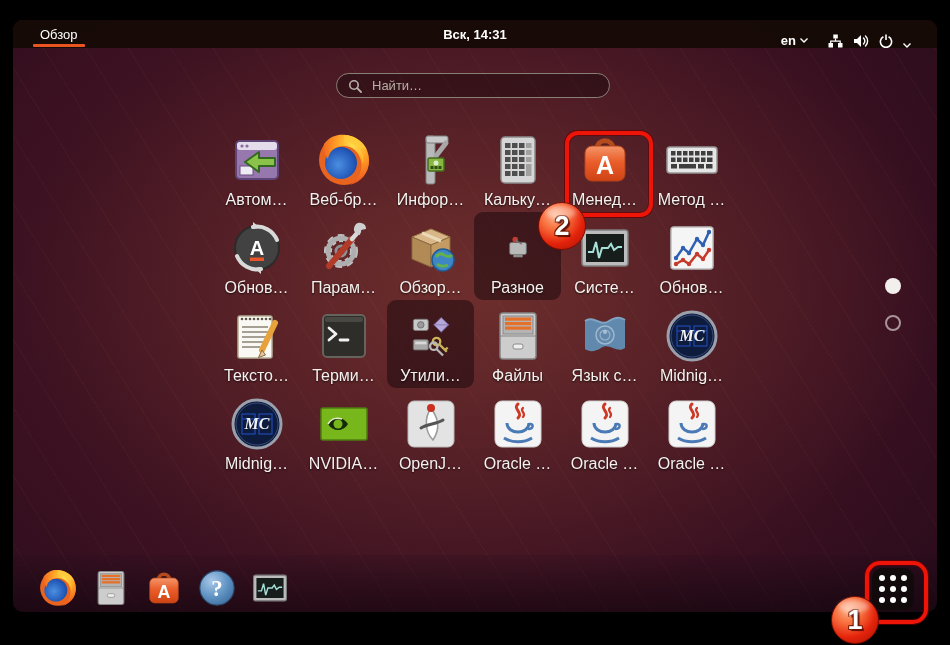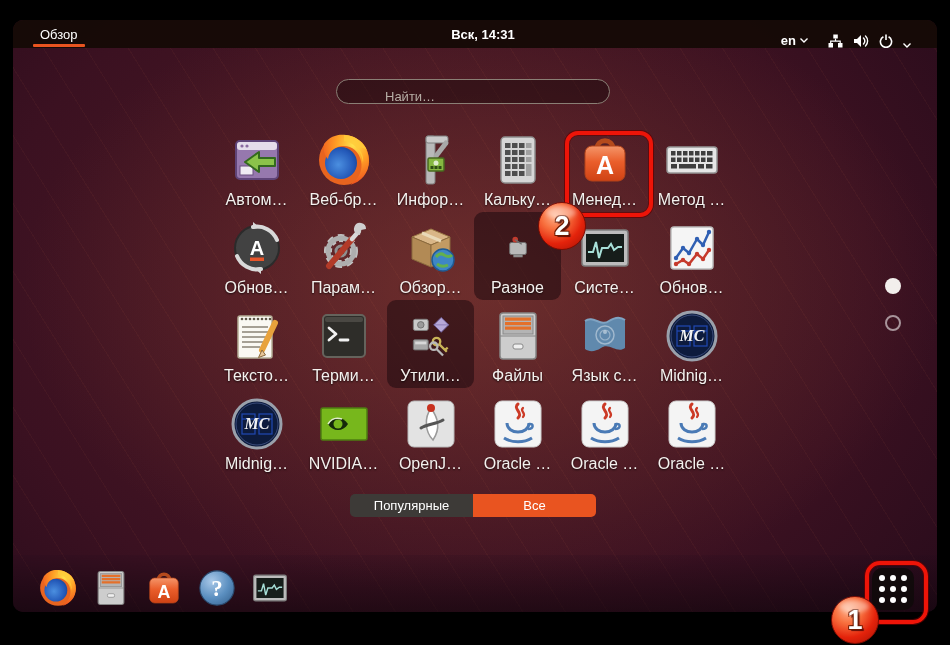--- a/index.html
+++ b/index.html
@@ -11,28 +11,28 @@
       radial-gradient(ellipse 640px 430px at 470px 270px, rgba(140,66,52,0.50), rgba(0,0,0,0) 72%),
       radial-gradient(ellipse 980px 760px at 45% 45%, #501b25 0%, #3b1121 45%, #240a1a 72%, #10040c 100%);}
   .screen::before{content:"";position:absolute;inset:0;
     background:repeating-linear-gradient(58deg, rgba(255,140,80,0.045) 0 1px, transparent 1px 36px);pointer-events:none;}
   
   .topbar{position:absolute;top:0;left:0;right:0;height:28px;background:rgba(22,10,6,0.97);
     display:flex;align-items:center;color:#fff;font-size:13px;z-index:6;}
   .activities{position:relative;margin-left:20px;padding:0 7px;height:100%;display:flex;align-items:center;
     font-weight:normal;cursor:pointer;}
   .activities::after{content:"";position:absolute;left:0;right:0;bottom:1px;height:3px;background:#E95420;border-radius:1px;}
-  .clock{position:absolute;left:50%;transform:translateX(-50%);font-weight:bold;cursor:pointer;margin-left:8px;}
+  .clock{position:absolute;left:50%;transform:translateX(-50%);font-weight:bold;cursor:pointer;}
   .status{position:absolute;right:26px;top:0;height:28px;display:flex;align-items:flex-end;gap:10px;cursor:pointer;}
   .kbd{display:flex;align-items:center;gap:4px;font-weight:bold;margin-right:10px;}
   .status svg{display:block;}
   
-  .search-bar{position:absolute;left:323px;top:59px;width:274px;height:25px;box-sizing:border-box;
+  .search-bar{position:absolute;left:323px;top:53px;width:274px;height:25px;box-sizing:border-box;
     border:1px solid #8a7f75;border-radius:13px;background:rgba(8,4,2,0.35);
-    display:flex;align-items:center;padding:0 11px;gap:8px;z-index:3;flex-direction:column;}
+    display:flex;align-items:center;padding:0 11px;gap:8px;z-index:3;}
   .search-input{flex:1;background:transparent;border:none;outline:none;color:#d6cfc8;font-size:13px;
     font-family:"Liberation Sans","DejaVu Sans",sans-serif;}
   .search-input::placeholder{color:#b7aea6;}
   
   .app-grid{position:absolute;left:200px;top:104px;display:grid;grid-template-columns:repeat(6,87px);
     grid-auto-rows:88px;z-index:2;}
   .app-cell{display:flex;flex-direction:column;align-items:center;padding-top:7px;box-sizing:border-box;
     border-radius:9px;cursor:pointer;}
   .app-cell.folder{background:rgba(22,6,12,0.5);}
   .app-icon{width:58px;height:58px;display:flex;align-items:center;justify-content:center;}
@@ -770,24 +770,20 @@
             <path d="M33 12 c-4 3 4 5 0 9" fill="none" stroke="#cc3a26" stroke-width="2.2" stroke-linecap="round"></path>
           </svg>
         </div>
         <div class="app-label">Oracle …</div>
       </div>
     </div>
 
   <div class="page-dot active"></div>
   <div class="page-dot inactive"></div>
 
-  <div class="view-toggle">
-    <div class="toggle-btn popular">Популярные</div>
-    <div class="toggle-btn all">Все</div>
-  </div>
 
   <div class="dash-strip"></div>
   <div class="dock" id="dock">
       <div class="dock-item"><svg viewBox="0 0 56 56">
           <defs>
             <radialGradient id="g-fx-o" cx="0.65" cy="0.2" r="1.0">
               <stop offset="0" stop-color="#ffe14d"></stop>
               <stop offset="0.35" stop-color="#ffa226"></stop>
               <stop offset="0.75" stop-color="#f0581f"></stop>
               <stop offset="1" stop-color="#d8431c"></stop>

